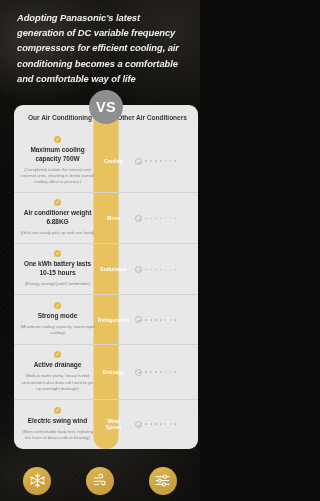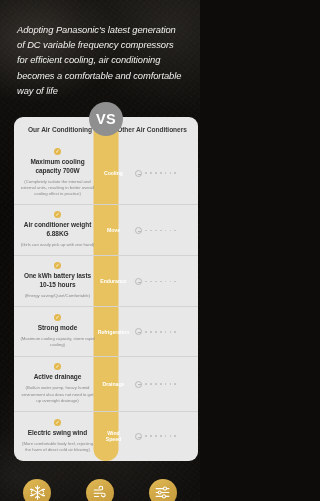--- a/index.html
+++ b/index.html
@@ -26,24 +26,24 @@
     background:
       repeating-linear-gradient(38deg, rgba(255,255,255,0.013) 0 1px, rgba(0,0,0,0) 1px 4px),
       repeating-linear-gradient(-52deg, rgba(255,255,255,0.010) 0 1px, rgba(0,0,0,0) 1px 5px);
     pointer-events: none;
   }
 
   
   .headline {
     position: relative;
     z-index: 3;
-    padding: 22px 17px 0 17px;
+    padding: 10px 17px 0 17px;
     color: #f2f1ef;
     font-style: italic;
-    font-weight: normal;
+    font-weight: bold;
     font-size: 9.4px;
     line-height: 1.62;
     letter-spacing: -0.08px;
   }
 
   
   .card-wrap {
     position: relative;
     z-index: 2;
     margin: 19px 2px 0 14px;

